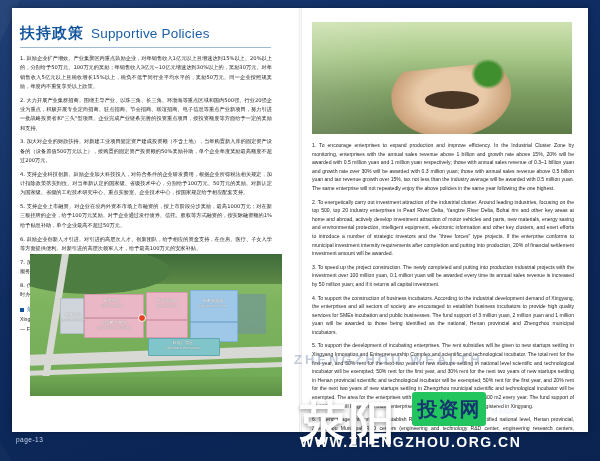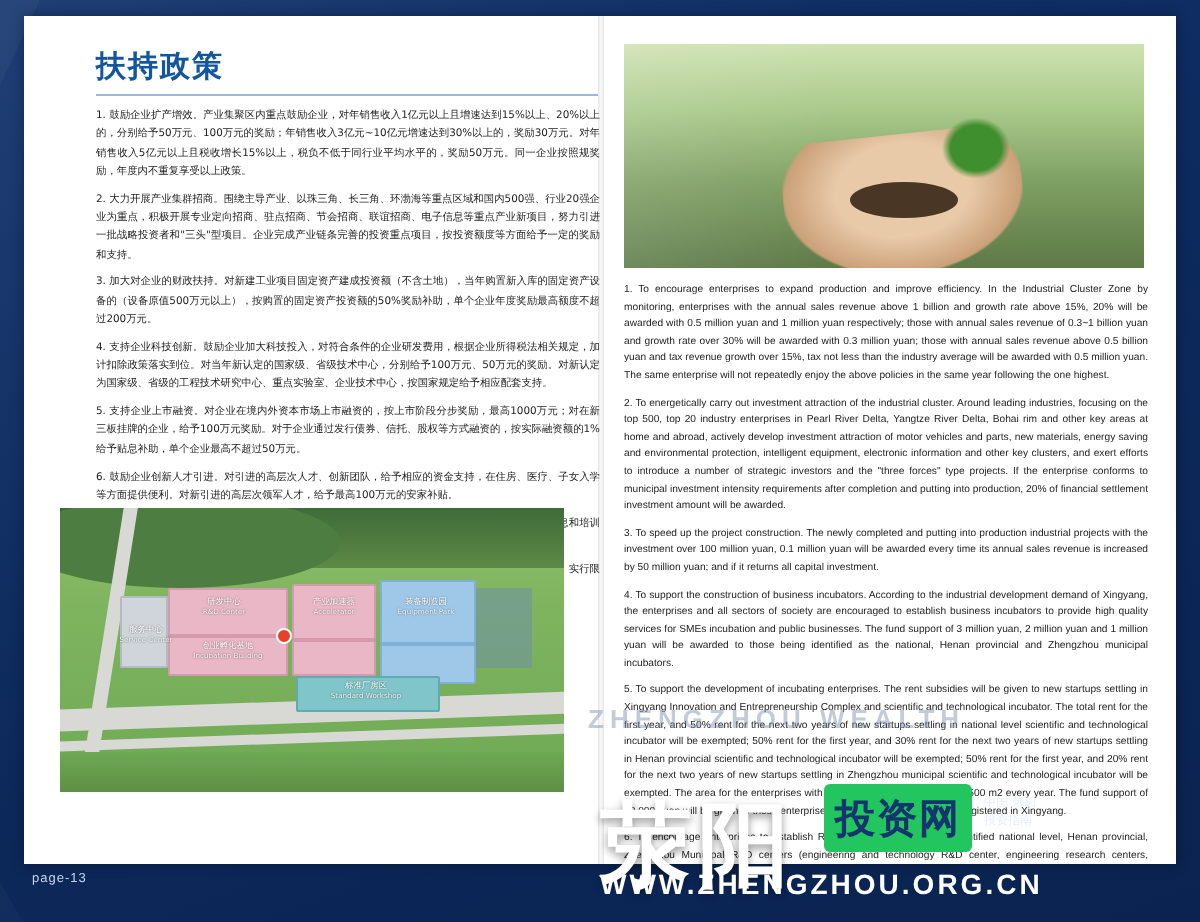--- a/index.html
+++ b/index.html
@@ -30,21 +30,21 @@
     box-shadow:0 0 6px rgba(0,0,0,.35);
     overflow:hidden;
   }
   .spine{
     position:absolute;left:287px;top:0;width:3px;height:424px;
     background:linear-gradient(90deg, rgba(0,0,0,.10), rgba(0,0,0,.02), rgba(0,0,0,.10));
   }
   
   .left{
     position:absolute;left:0;top:0;width:287px;height:424px;
-    padding:16px 14px 0 36px;
+    padding:16px 14px 0 8px;
     box-sizing:border-box;
   }
   .title-row{display:flex;align-items:baseline;gap:7px;}
   .title-cn{
     font-family:"DejaVu Sans", sans-serif;
     font-size:15px;font-weight:bold;color:#14569e;letter-spacing:1px;
   }
   .title-en{
     font-size:13.5px;color:#1a5ea8;font-weight:normal;letter-spacing:.2px;
   }
@@ -182,20 +182,21 @@
 <div class="page-frame"></div>
 
 <div class="paper">
 
   <div class="spine"></div>
 
   <div class="left">
 
     <div class="title-row">
       <span class="title-cn">扶持政策</span>
+      <span class="title-en">Supportive Policies</span>
     </div>
     <div class="rule"></div>
 
     <div class="cn-body">
       <p>1. 鼓励企业扩产增效。产业集聚区内重点鼓励企业，对年销售收入1亿元以上且增速达到15%以上、20%以上的，分别给予50万元、100万元的奖励；年销售收入3亿元~10亿元增速达到30%以上的，奖励30万元。对年销售收入5亿元以上且税收增长15%以上，税负不低于同行业平均水平的，奖励50万元。同一企业按照规奖励，年度内不重复享受以上政策。</p>
       <p>2. 大力开展产业集群招商。围绕主导产业、以珠三角、长三角、环渤海等重点区域和国内500强、行业20强企业为重点，积极开展专业定向招商、驻点招商、节会招商、联谊招商、电子信息等重点产业新项目，努力引进一批战略投资者和"三头"型项目。企业完成产业链条完善的投资重点项目，按投资额度等方面给予一定的奖励和支持。</p>
       <p>3. 加大对企业的财政扶持。对新建工业项目固定资产建成投资额（不含土地），当年购置新入库的固定资产设备的（设备原值500万元以上），按购置的固定资产投资额的50%奖励补助，单个企业年度奖励最高额度不超过200万元。</p>
       <p>4. 支持企业科技创新。鼓励企业加大科技投入，对符合条件的企业研发费用，根据企业所得税法相关规定，加计扣除政策落实到位。对当年新认定的国家级、省级技术中心，分别给予100万元、50万元的奖励。对新认定为国家级、省级的工程技术研究中心、重点实验室、企业技术中心，按国家规定给予相应配套支持。</p>
       <p>5. 支持企业上市融资。对企业在境内外资本市场上市融资的，按上市阶段分步奖励，最高1000万元；对在新三板挂牌的企业，给予100万元奖励。对于企业通过发行债券、信托、股权等方式融资的，按实际融资额的1%给予贴息补助，单个企业最高不超过50万元。</p>
       <p>6. 鼓励企业创新人才引进。对引进的高层次人才、创新团队，给予相应的资金支持，在住房、医疗、子女入学等方面提供便利。对新引进的高层次领军人才，给予最高100万元的安家补贴。</p>

